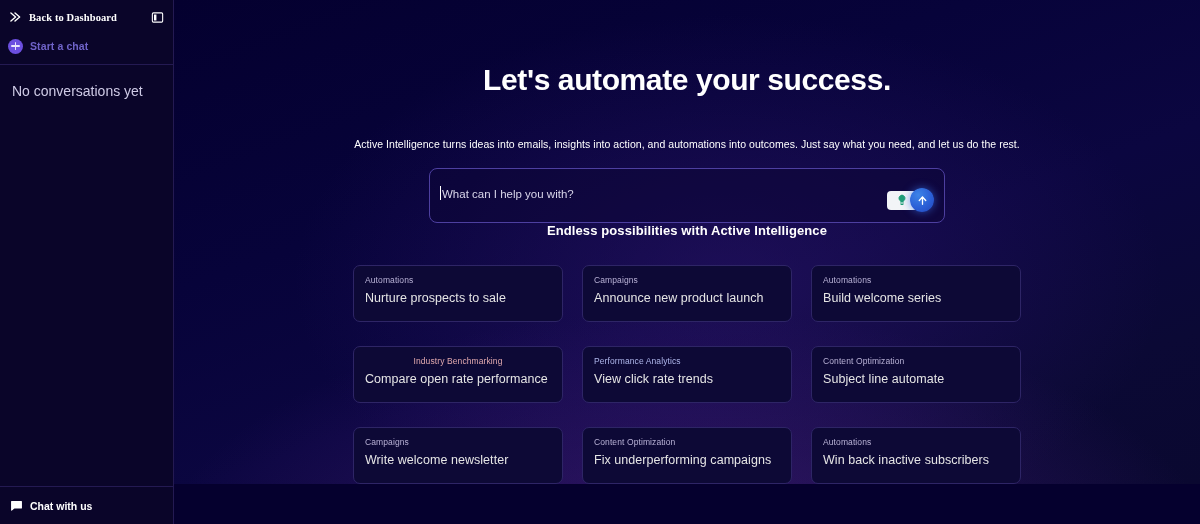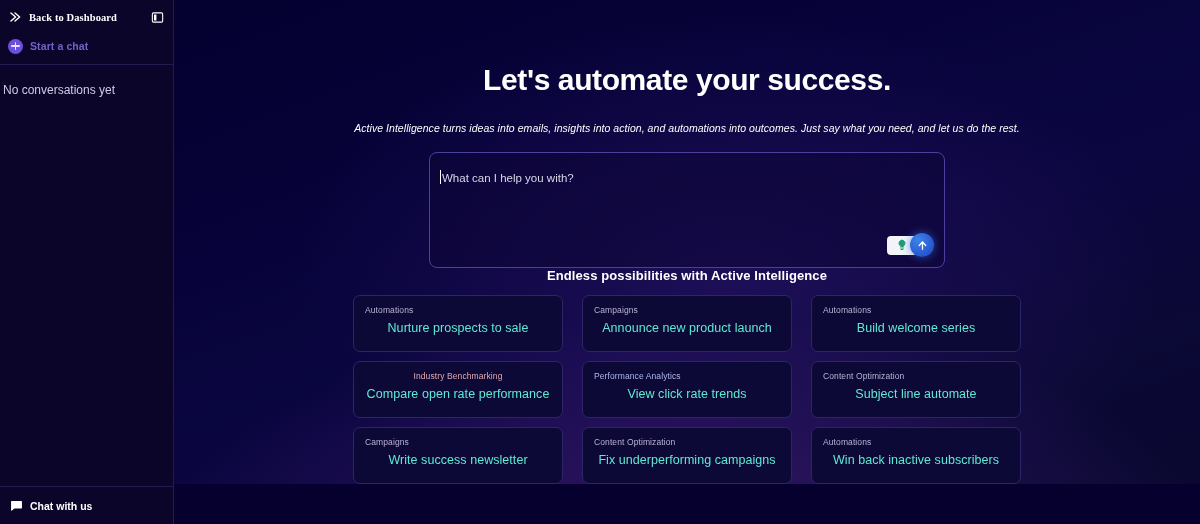--- a/index.html
+++ b/index.html
@@ -47,22 +47,22 @@
   }
   .plus-circle:before { left: 3.2px; right: 3.2px; top: 6.7px; height: 1.8px; }
   .plus-circle:after  { top: 3.2px; bottom: 3.2px; left: 6.6px; width: 1.8px; }
   .sb-newchat-label {
     color: #6f63c8; font-size: 10.5px; font-weight: bold; letter-spacing: .1px;
   }
 
   .sb-divider { height: 1px; background: #241a52; margin-top: 6px; }
 
   .sb-empty {
-    padding: 18px 10px 0 3px;
-    color: #cfcbe6; font-size: 12px; font-weight: normal;
+    padding: 18px 10px 0 12px;
+    color: #cfcbe6; font-size: 14px; font-weight: normal;
   }
 
   .sb-spacer { flex: 1 1 auto; }
 
   .sb-footer {
     border-top: 1px solid #241a52;
     height: 38px; display: flex; align-items: center; gap: 7px;
     padding: 0 10px; cursor: pointer;
   }
   .icon-chatbubble { width: 13px; height: 13px; flex:0 0 13px; display:block; }
@@ -81,23 +81,23 @@
     position: relative; width: 100%; height: 100%;
     display: flex; flex-direction: column; align-items: center;
   }
 
   .hero-title {
     margin-top: 63px;
     color: #ffffff; font-size: 30px; font-weight: bold;
     letter-spacing: -.4px; text-align: center; line-height: 1.1;
   }
   .hero-sub {
-    margin-top: 26px;
+    margin-top: 42px;
     color: #ffffff; font-size: 10.5px; font-weight: normal;
-    text-align: center; letter-spacing: .05px; font-style: italic;
+    text-align: center; letter-spacing: .05px;
   }
 
   
   .composer {
     position: relative;
     margin-top: 18px;
     width: 516px; height: 118px;
     background: rgba(12,6,54,.55);
     border: 1px solid #4d3fa0;
     border-radius: 8px;
@@ -139,29 +139,30 @@
     display: grid;
     grid-template-columns: repeat(3, 210px);
     gap: 9px 19px;
   }
   .card {
     height: 57px; border-radius: 7px;
     background: #0d0936;
     border: 1px solid #2e2566;
     padding: 9px 11px 8px 11px;
     cursor: pointer;
+    margin-top: 15px;
   }
   .card-cat {
     font-size: 8.5px; color: #b9b2d6; letter-spacing: .1px;
     margin-bottom: 6px;
   }
   .card-cat.tone-bench { color: #e0a8ad; text-align: center; }
   .card-cat.tone-perf  { color: #aeb6ea; }
   .card-title {
-    font-size: 12.5px; color: #5eead4; font-weight: normal; letter-spacing: .05px; text-align: center;
+    font-size: 12.5px; color: #e5e5e5; font-weight: normal; letter-spacing: .05px;
   }
 </style>
 </head>
 <body>
 
 <div id="app">
 
   <aside id="sidebar">
 
     <div class="sb-header">
@@ -265,21 +266,21 @@
           <div class="card-title">View click rate trends</div>
         </div>
 
         <div class="card">
           <div class="card-cat">Content Optimization</div>
           <div class="card-title">Subject line automate</div>
         </div>
 
         <div class="card">
           <div class="card-cat">Campaigns</div>
-          <div class="card-title">Write success newsletter</div>
+          <div class="card-title">Write welcome newsletter</div>
         </div>
 
         <div class="card">
           <div class="card-cat">Content Optimization</div>
           <div class="card-title">Fix underperforming campaigns</div>
         </div>
 
         <div class="card">
           <div class="card-cat">Automations</div>
           <div class="card-title">Win back inactive subscribers</div>

